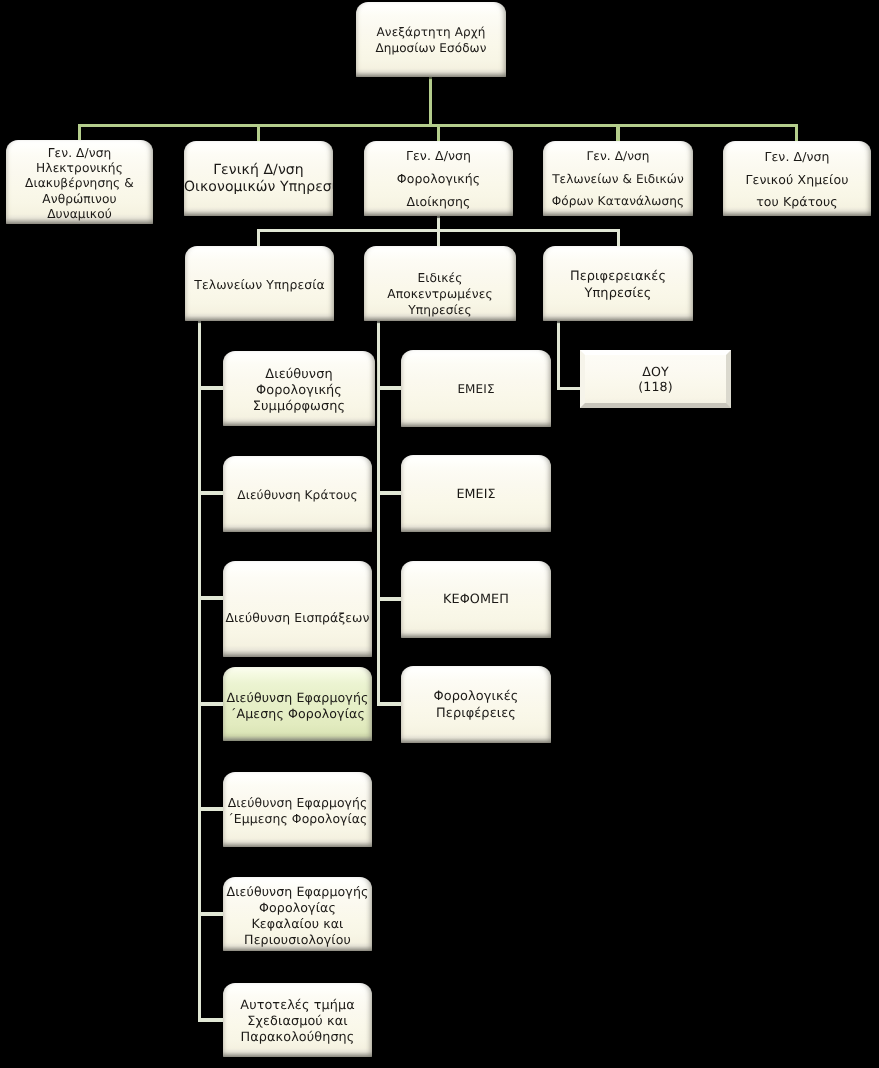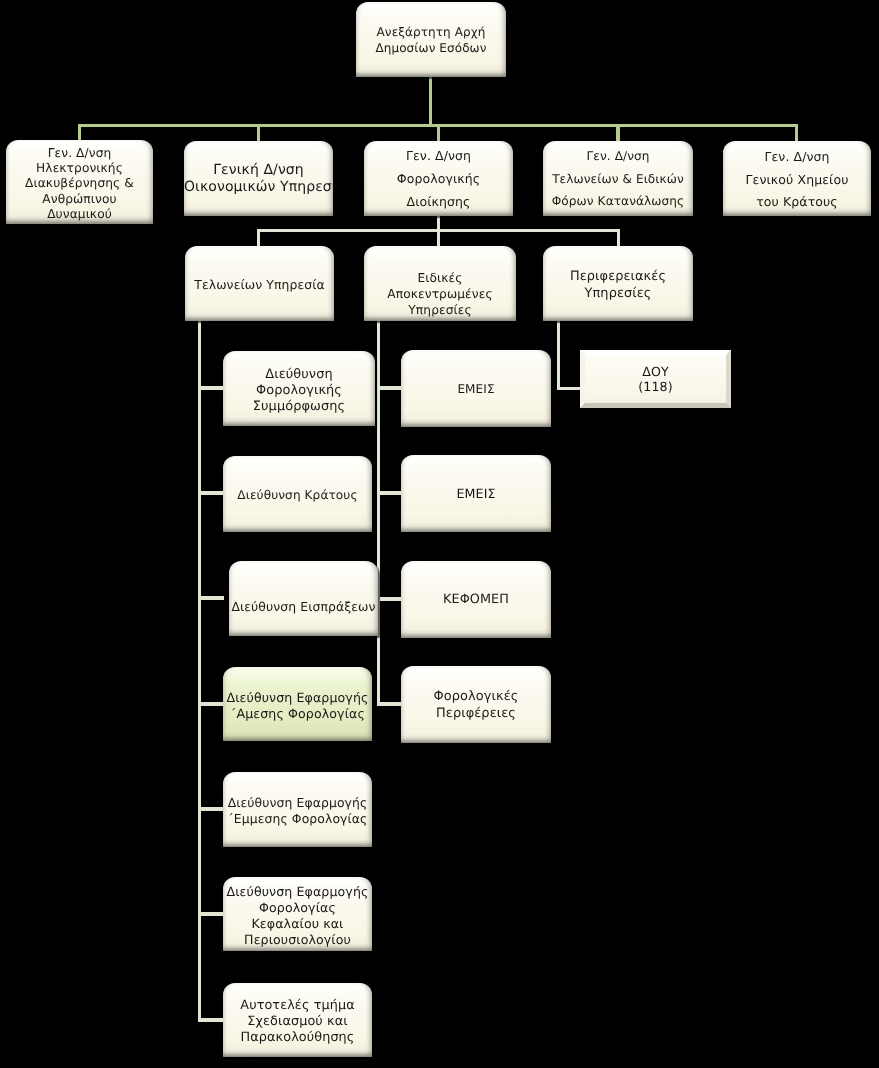--- a/index.html
+++ b/index.html
@@ -117,21 +117,21 @@
 Υπηρεσίες</span>
   </div>
   <div class="node" style="left:223px;top:351px;width:152px;height:75px;padding-top:5px">
     <span class="tx" style="font-size:12.9px;line-height:16.1px">Διεύθυνση
 Φορολογικής
 Συμμόρφωσης</span>
   </div>
   <div class="node" style="left:223px;top:456px;width:149px;height:76px;padding-top:1px">
     <span class="tx" style="font-size:12.1px;line-height:16.0px">Διεύθυνση Κράτους</span>
   </div>
-  <div class="node" style="left:229px;top:561px;width:149px;height:75px;padding-top:17px">
+  <div class="node" style="left:223px;top:561px;width:149px;height:96px;padding-top:17px">
     <span class="tx" style="font-size:12.4px;line-height:16.0px">Διεύθυνση Εισπράξεων</span>
   </div>
   <div class="node green" style="left:223px;top:667px;width:149px;height:74px;padding-top:3px">
     <span class="tx" style="font-size:12.6px;line-height:16.0px">Διεύθυνση Εφαρμογής
 ΄Αμεσης Φορολογίας</span>
   </div>
   <div class="node" style="left:223px;top:772px;width:149px;height:75px;padding-top:3px">
     <span class="tx" style="font-size:12.4px;line-height:16.0px">Διεύθυνση Εφαρμογής
 ΄Εμμεσης Φορολογίας</span>
   </div>

